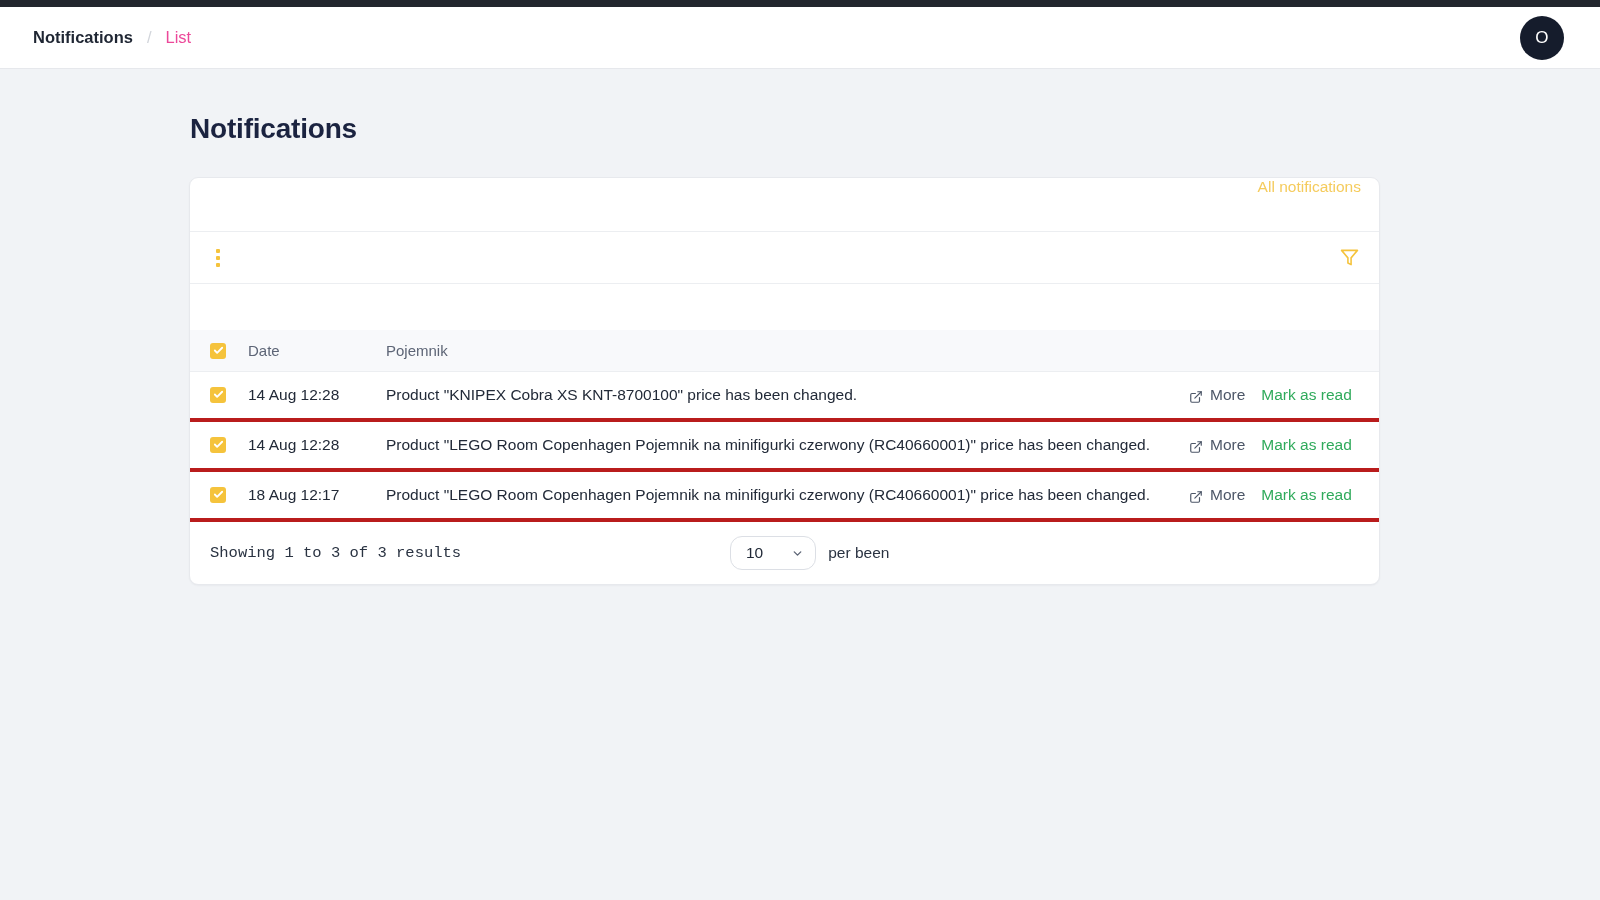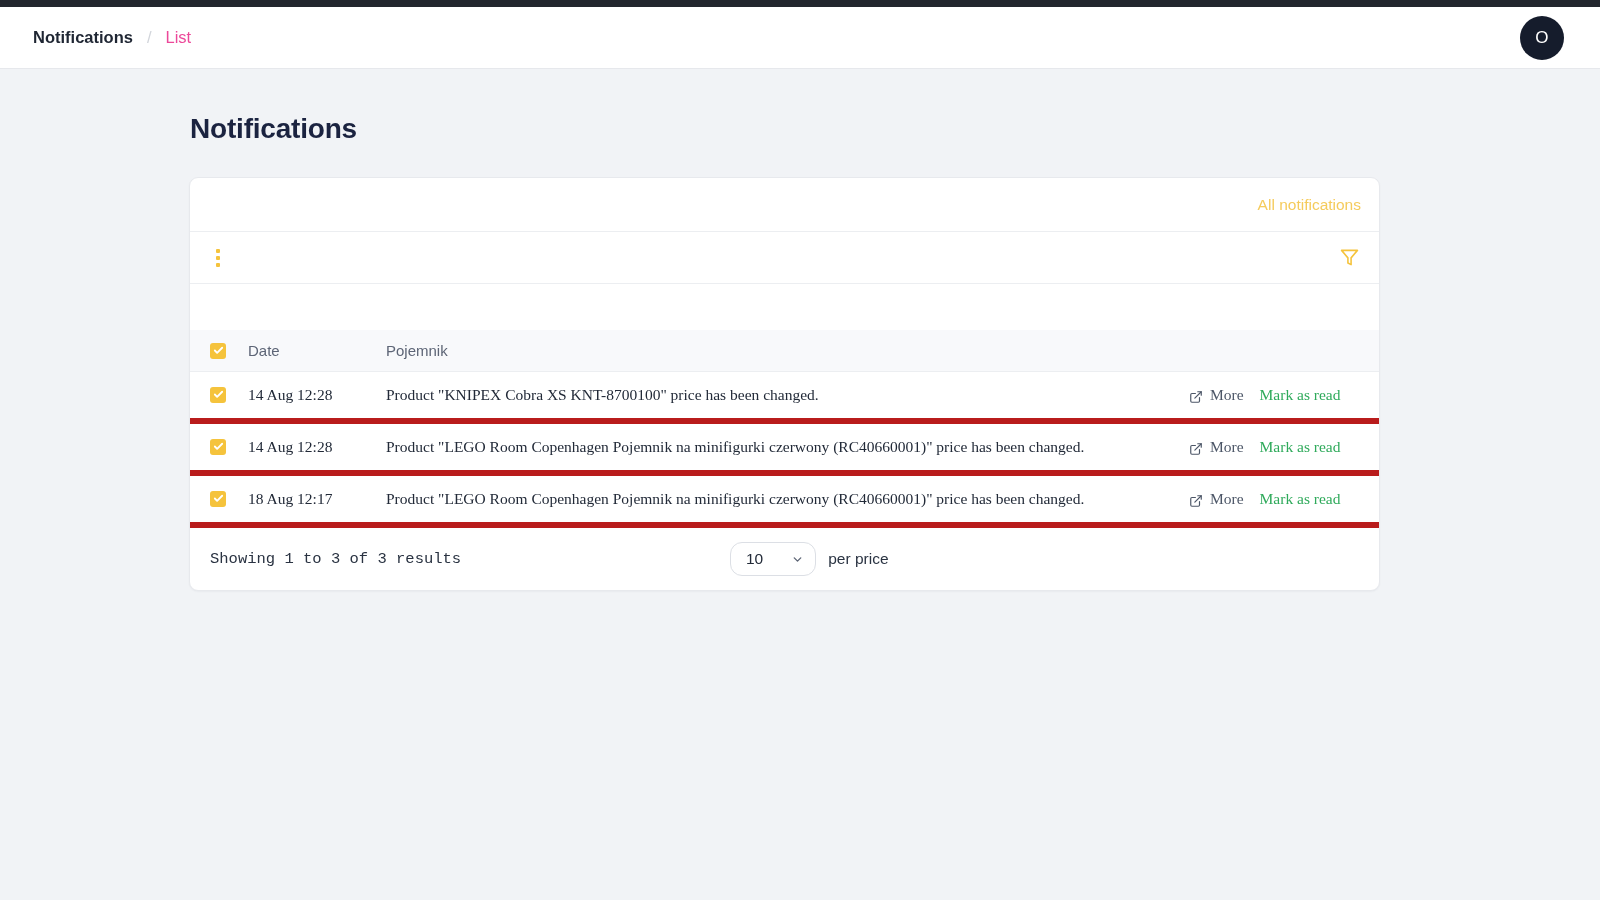--- a/index.html
+++ b/index.html
@@ -69,21 +69,20 @@
     width: 1191px;
     background: #ffffff;
     border: 1px solid #e7e9ed;
     border-radius: 9px;
     overflow: hidden;
     box-shadow: 0 1px 2px rgba(16,24,40,0.04);
   }
   .card-head {
     height: 54px;
     display: flex;
-    align-items: center;
     justify-content: flex-end;
     padding: 0 18px;
     border-bottom: 1px solid #eceef1;
   }
   .link-amber {
     color: #f5cb5c;
     font-size: 15.5px;
     text-decoration: none;
     cursor: pointer;
   }
@@ -134,24 +133,23 @@
     font-weight: normal;
     font-size: 15px;
     color: #5d6576;
     padding: 12px 0;
     border-bottom: 1px solid #eceef1;
   }
   td {
     padding: 14px 0;
     font-size: 15.5px;
     color: #222a38;
-    border-bottom: 6px solid #b91c1c;
+    border-bottom: 4px solid #b91c1c;
     white-space: nowrap;
     overflow: hidden;
-    font-family: Liberation Serif, serif;
   }
   .col-check { width: 58px; padding-left: 20px; }
   .col-date  { width: 138px; }
   .col-msg   { width: auto; }
   .col-act   { width: 190px; }
   .chk {
     width: 16px; height: 16px;
     border-radius: 3px;
     background: #f5c33c;
     display: inline-flex;
@@ -333,18 +331,18 @@
 
     <div class="footer">
       <span class="showing">Showing 1 to 3 of 3 results</span>
       <div class="perpage-wrap">
         <span class="select-box">
           <span>10</span>
           <svg width="13" height="13" viewBox="0 0 24 24" fill="none" stroke="#5d6576" stroke-width="2.5" stroke-linecap="round" stroke-linejoin="round">
               <polyline points="6 9 12 15 18 9"></polyline>
             </svg>
         </span>
-        <span>per price</span>
+        <span>per been</span>
       </div>
     </div>
 
   </div>
 </div>
 
 </body></html>

